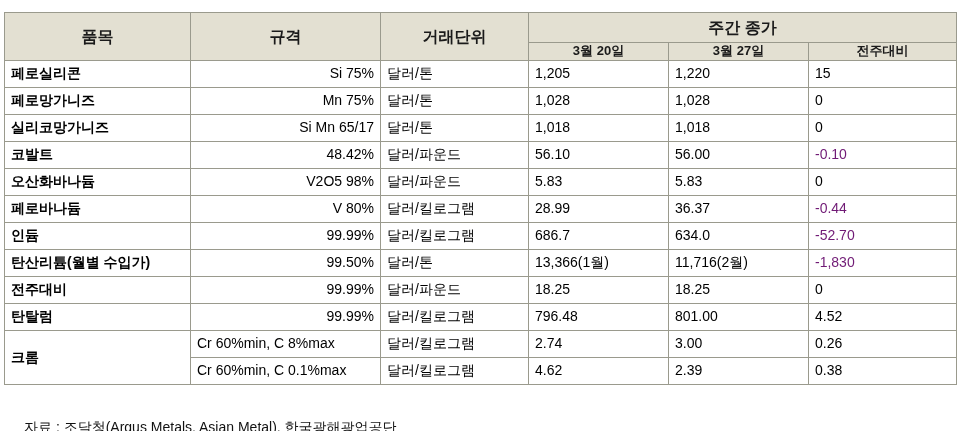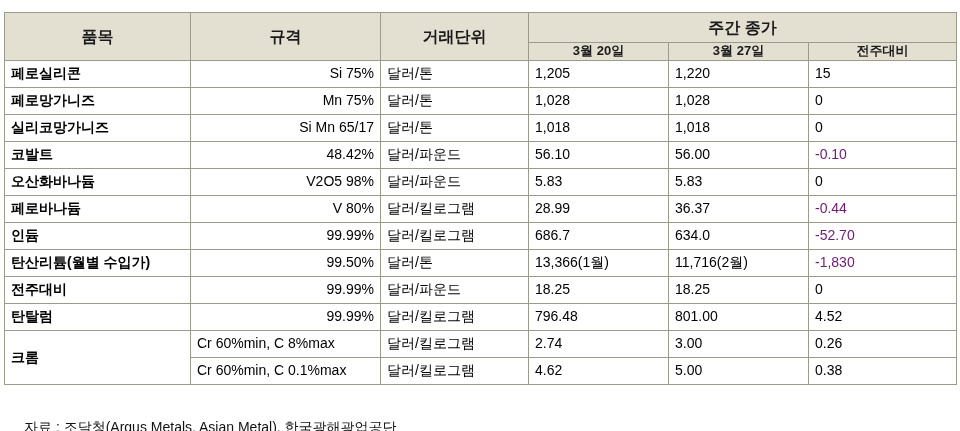--- a/index.html
+++ b/index.html
@@ -199,21 +199,21 @@
           <td class="spec-small">Cr 60%min, C 8%max</td>
           <td class="unit">달러/킬로그램</td>
           <td class="num">2.74</td>
           <td class="num">3.00</td>
           <td class="num">0.26</td>
         </tr>
         <tr>
           <td class="spec-small">Cr 60%min, C 0.1%max</td>
           <td class="unit">달러/킬로그램</td>
           <td class="num">4.62</td>
-          <td class="num">5.00</td>
+          <td class="num">2.39</td>
           <td class="num">0.38</td>
         </tr>
       </tbody>
   </table>
 
   <div class="source">자료 : 조달청(Argus Metals, Asian Metal), 한국광해광업공단</div>
 
 </div>
 
 </body></html>

